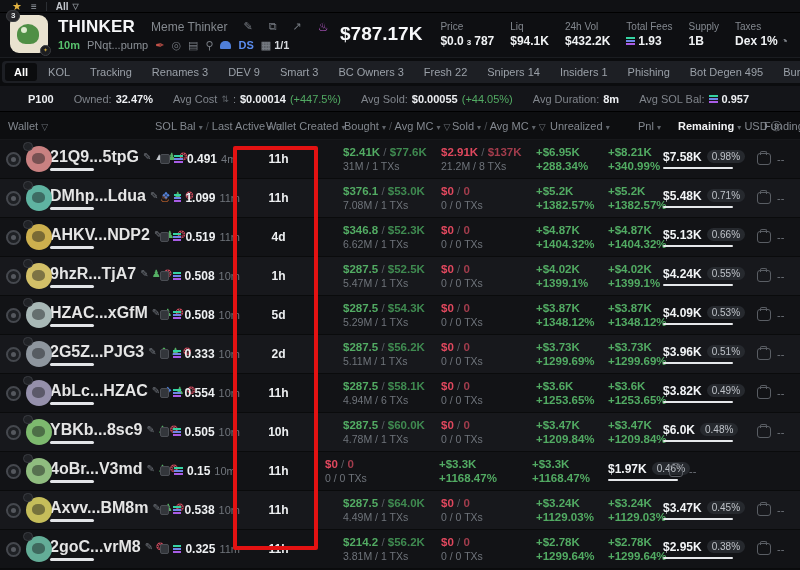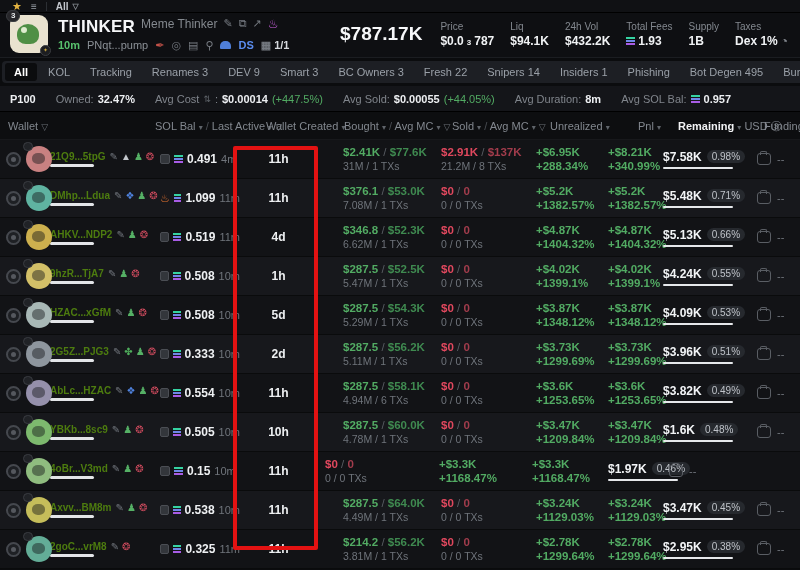--- a/index.html
+++ b/index.html
@@ -12,21 +12,21 @@
   .ts-all{display:flex;gap:4px;align-items:center;color:#c3c7cd;font-weight:bold}
   .ts-all .caret{color:#868b92;font-size:8px}
   
   .thead{height:45px;display:flex;align-items:center;padding:2px 10px 4px;background:#0e0f12;border-bottom:1px solid #1b1d21}
   .tk-avatar{width:38px;height:38px;border-radius:9px;background:#e9e2cf;position:relative;flex:0 0 auto}
   .tk-frog{position:absolute;left:7px;top:9px;width:22px;height:20px;border-radius:50% 50% 40% 40%;background:#4f8f45}
   .tk-frog:after{content:"";position:absolute;left:4px;top:3px;width:6px;height:6px;border-radius:50%;background:#dfeccf}
   .tk-badge{position:absolute;left:-4px;top:-5px;background:#26262a;border:1px solid #3a3c40;color:#e6e8ea;font-size:8px;font-weight:bold;border-radius:7px;padding:0 4px;line-height:10px}
   .tk-cam{position:absolute;right:-3px;bottom:-3px;width:11px;height:11px;border-radius:50%;background:#1c1d20;border:1px solid #3a3c40;color:#caa73e;font-size:6px;line-height:9px;text-align:center}
   .tk-info{margin-left:10px;display:flex;flex-direction:column;gap:2px}
-  .tk-line1{display:flex;gap:6px}
+  .tk-line1{display:flex;align-items:center;gap:16px}
   .tk-name{font-size:17px;font-weight:bold;color:#f5f6f8;letter-spacing:.2px}
   .tk-sub{font-size:12px;color:#84898f}
   .tk-ic{color:#757a81;font-size:11px}
   .tk-flame{color:#cf63e3;font-size:12px}
   .tk-line2{display:flex;align-items:center;gap:7px;font-size:11px}
   .tk-age{color:#58c16d;font-weight:bold}
   .tk-addr{color:#8b9096}
   .tk-feather{color:#c25148}
   .tk-hat{width:11px;height:8px;border-radius:5px 5px 1px 1px;background:#4f7fd9;display:inline-block}
   .tk-ds{color:#5b8def;font-weight:bold}
@@ -38,21 +38,21 @@
   .stat .vl{font-size:12px;font-weight:bold;color:#f0f2f4;display:flex;align-items:center;gap:3px}
   .stat sub{font-size:8px;position:relative;top:2px}
   .sol-logo{width:9px;height:8px;display:inline-block;background:linear-gradient(#35d3a2 0 2px,transparent 2px 3px,#6f86e8 3px 5px,transparent 5px 6px,#a85ce6 6px 8px)}
   .tax-info{color:#83888f;font-weight:normal}
   
   .tabswrap{height:28px;display:flex;align-items:center;padding:0 2px;background:#0b0c0e}
   .tabs{display:inline-flex;align-items:center;gap:2px;background:#1d1f24;border-radius:4px;padding:2px 3px}
   .tab{padding:3px 9px;border-radius:3px;color:#9aa0a8;font-size:11px;white-space:nowrap;cursor:pointer}
   .tab.active{background:#0b0c0e;color:#fff;font-weight:bold}
   
-  .sumbar{height:26px;display:flex;align-items:center;gap:20px;padding:0 10px;background:#141519;border-bottom:1px solid #000;color:#80858c;white-space:nowrap;overflow:hidden}
+  .sumbar{height:26px;display:flex;align-items:center;gap:20px;padding:0 28px;background:#141519;border-bottom:1px solid #000;color:#80858c;white-space:nowrap;overflow:hidden}
   .sumbar b{color:#edeff2;font-weight:bold}
   .sum-green{color:#52ab63}
   .sum-item{display:flex;align-items:center;gap:4px}
   .sort-ic{color:#5f646a;font-size:9px}
   
   .tblhead{position:relative;height:28px;background:#0d0e10;border-bottom:1px solid #17181b;color:#83888f;font-size:11px}
   .tblhead span{line-height:28px;white-space:nowrap}
   .h-abs{position:absolute;top:0}
   .caret{color:#5f646a;font-size:8px}
   .funnel{color:#6a6f76;font-size:9px}
@@ -63,21 +63,21 @@
   .rows{position:relative}
   .row{display:grid;grid-template-columns:26px 24px 110px 80px 77px 116px 97px 76px 55px 88px 1fr;height:39px;align-items:center;background:#121316;border-bottom:1px solid #0a0b0c}
   .row:nth-child(even){background:#17181c}
   .row-check{width:15px;height:15px;border-radius:50%;border:2px solid #45484e;background:#1e2024;justify-self:center;position:relative;cursor:pointer}
   .row-check:after{content:"";position:absolute;left:3px;top:3px;width:5px;height:5px;border-radius:50%;background:#55585e}
   .w-avatar{width:26px;height:26px;border-radius:50%;background:#8e969e;position:relative;justify-self:start}
   .w-avatar:after{content:"";position:absolute;left:6px;top:7px;width:13px;height:11px;border-radius:45%;background:rgba(20,22,24,.45)}
   .av-badge{position:absolute;left:-3px;top:-4px;min-width:10px;height:9px;border-radius:5px;background:#202226;border:1px solid #3a3d42}
   .cell-wallet{display:flex;flex-direction:column;gap:2px;justify-self:start}
   .w-top{display:flex;align-items:center;gap:4px}
-  .w-addr{color:#4d7c0f;font-weight:bold;font-size:10px;cursor:pointer}
+  .w-addr{color:#e5e5e5;font-weight:bold;font-size:16px;cursor:pointer}
   .w-ic{font-size:10px}
   .w-bar{width:44px;height:3px;border-radius:2px;background:#e3e5e8}
   .cell-sol{display:flex;align-items:center;gap:4px}
   .sol-chip{width:10px;height:10px;border-radius:2px;background:#33363b;border:1px solid #4b4e54;display:inline-block}
   .sol-chip.flame{background:none;border:none;width:auto;height:auto;font-size:11px;line-height:10px}
   .sol-val{color:#eef0f2;font-weight:bold;font-size:12px}
   .sol-age{color:#70757c;font-size:11px}
   .cell-created{text-align:center;color:#eef0f2;font-weight:bold;font-size:12px}
   .cell-money{padding-left:26px;line-height:14px;white-space:nowrap}
   .cell-sold{padding-left:8px}
@@ -635,21 +635,21 @@
     <div class="cell-money cell-unreal">
       <div class="m1 g1">+$3.47K</div>
       <div class="m1 g1">+1209.84%</div>
     </div>
     <div class="cell-money cell-pnl">
       <div class="m1 g1">+$3.47K</div>
       <div class="m1 g1">+1209.84%</div>
     </div>
     <div class="cell-rem">
       <div class="rem-line">
-        <span class="rem-val">$1.6K</span>
+        <span class="rem-val">$6.0K</span>
         <span class="rem-pill">0.48%</span>
       </div>
       <span class="rem-bar"></span>
     </div>
     <div class="cell-fund">
       <span class="card-ic"></span>
       <span>--</span>
     </div>
   </div>
     <div class="row">

